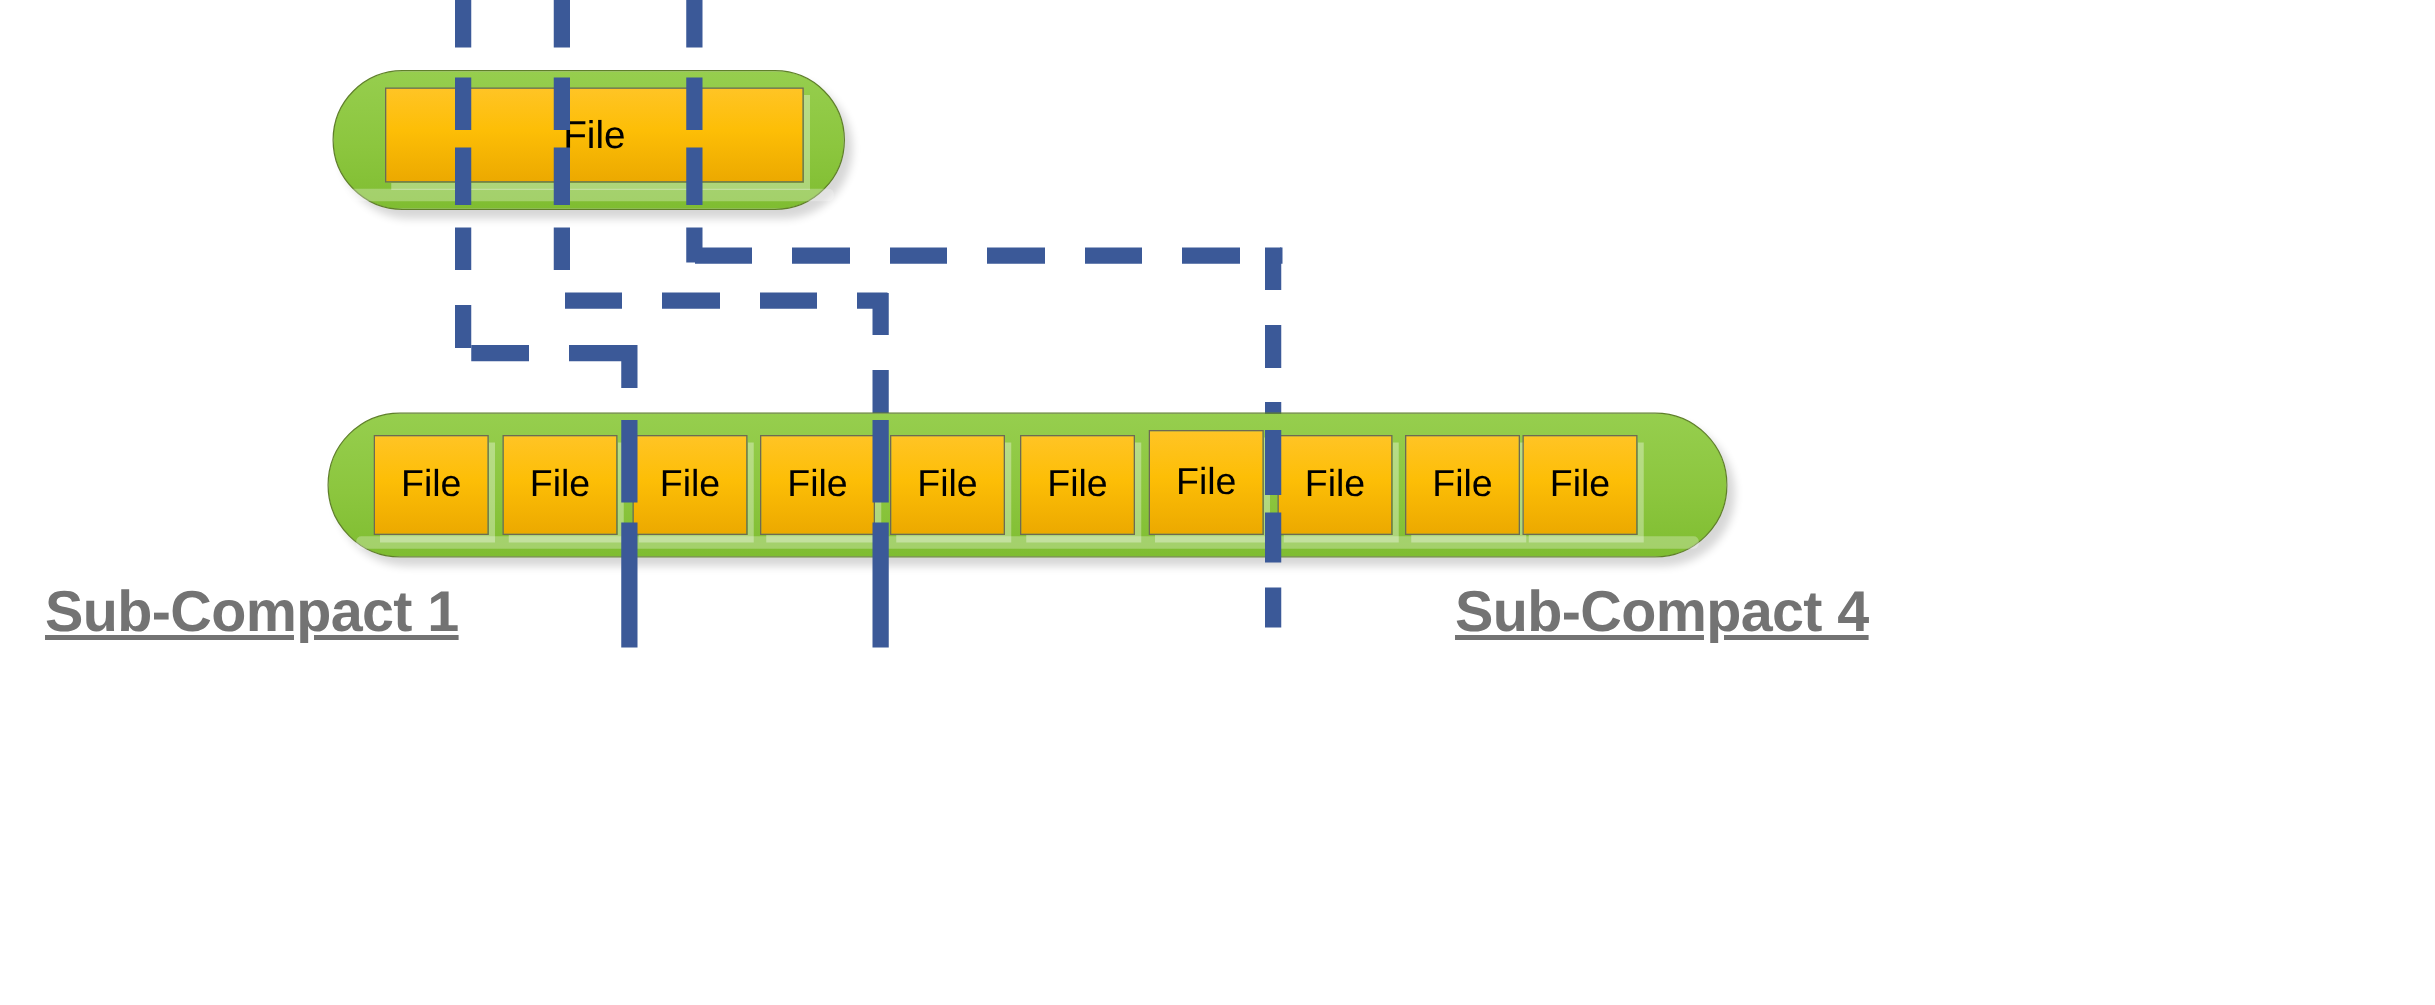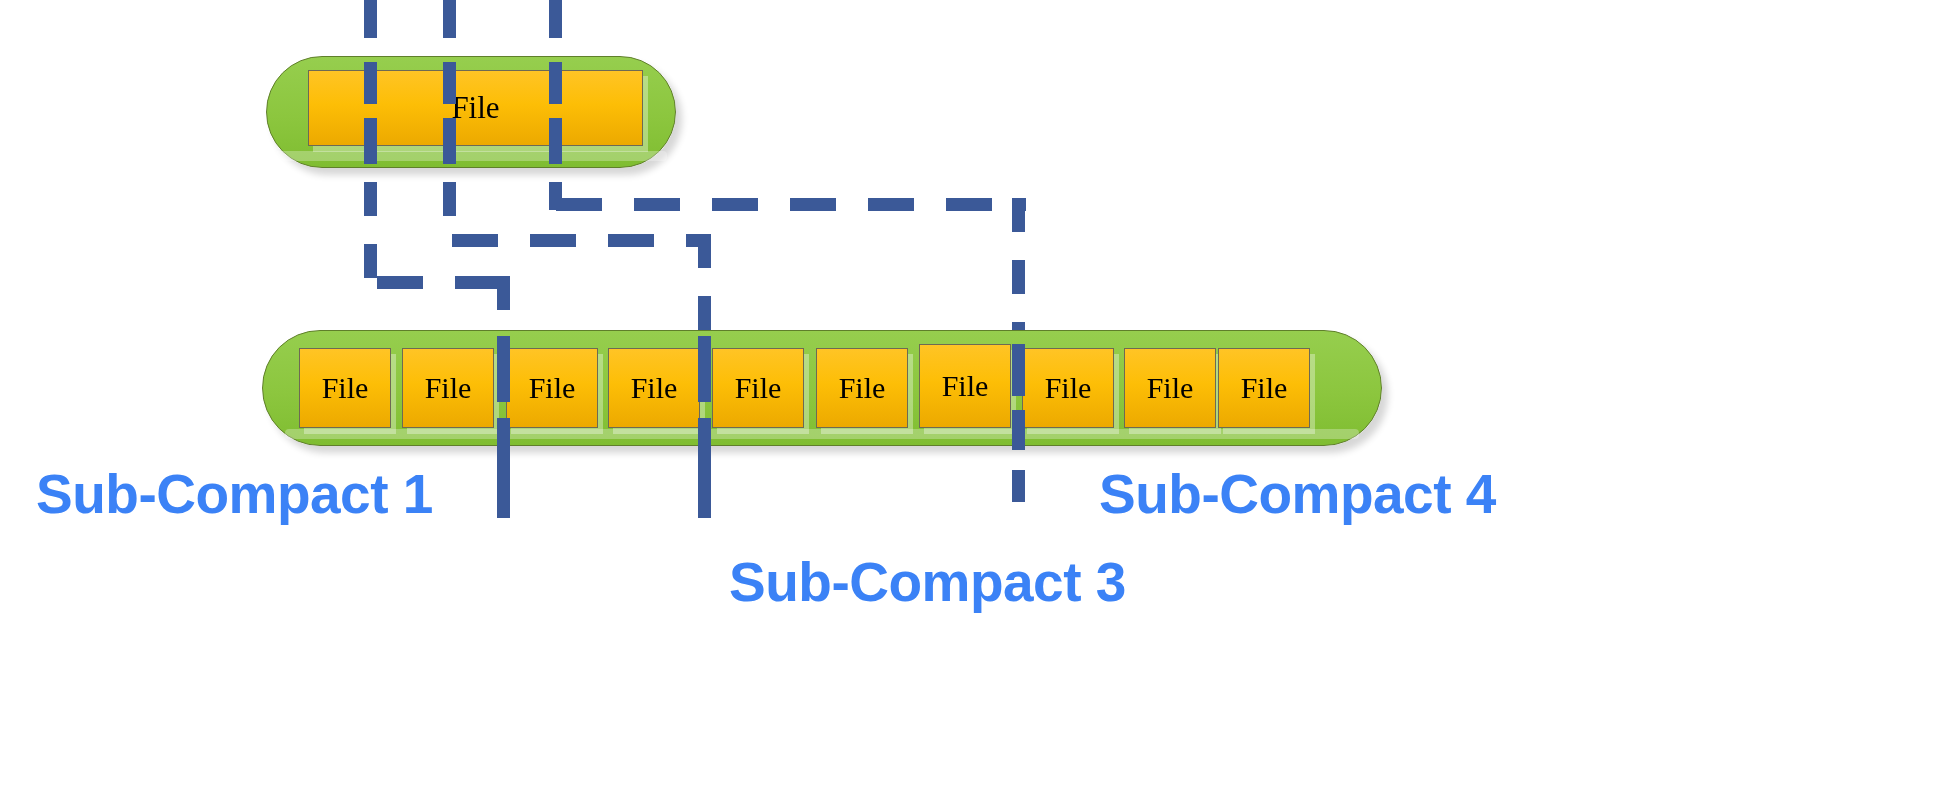--- a/index.html
+++ b/index.html
@@ -42,21 +42,21 @@
   .file {
     position: absolute;
     box-sizing: border-box;
     background: #F7B500;
     background: linear-gradient(180deg, #FFC425 0%, #FDBE06 45%, #ECA900 100%);
     border: 1.2px solid #6E6A53;
     color: #000000;
     display: flex;
     align-items: center;
     justify-content: center;
-    font-family: Liberation Serif, serif;
+    font-family: Liberation Sans, sans-serif;
     box-shadow: 5px 6px 0 rgba(255,255,255,0.34);
     text-align: center;
   }
   .file.big { font-size: 31px; }
   .file.small { font-size: 30px; }
   .dash-v {
     position: absolute;
     width: 13px;
     background-image: repeating-linear-gradient(
       180deg,
@@ -75,26 +75,27 @@
   }
   .solid-v {
     position: absolute;
     width: 13px;
     background: #3B5998;
   }
 
   
   .caption {
     position: absolute;
-    color: #3b82f6;
+    color: #737373;
     font-family: "Liberation Sans", sans-serif;
     font-weight: bold;
-    font-size: 55px;
+    font-size: 46px;
     letter-spacing: -0.5px;
     white-space: nowrap;
+    text-decoration: underline;
   }
 </style>
 </head>
 <body>
 
 <div id="stage">
 
   <div class="solid-v" style="left:364px; top:0px; height:38px;"></div>
   <div class="solid-v" style="left:443px; top:0px; height:38px;"></div>
   <div class="solid-v" style="left:549px; top:0px; height:38px;"></div>
@@ -143,16 +144,15 @@
   <div class="solid-v" style="left:497px; top:418px; height:100px;"></div>
 
   <div class="solid-v" style="left:698px; top:336px; height:66px;"></div>
   <div class="solid-v" style="left:698px; top:418px; height:100px;"></div>
 
   <div class="solid-v" style="left:1012px; top:344px; height:52px;"></div>
   <div class="solid-v" style="left:1012px; top:410px; height:40px;"></div>
   <div class="solid-v" style="left:1012px; top:470px; height:32px;"></div>
 
   <div class="caption" style="left:36px; top:462px;">Sub-Compact 1</div>
-  <div class="caption" style="left:729px; top:550px;">Sub-Compact 3</div>
-  <div class="caption" style="left:1099px; top:462px;">Sub-Compact 4</div>
+  <div class="caption" style="left:1164px; top:462px;">Sub-Compact 4</div>
 
 </div>
 
 </body></html>

